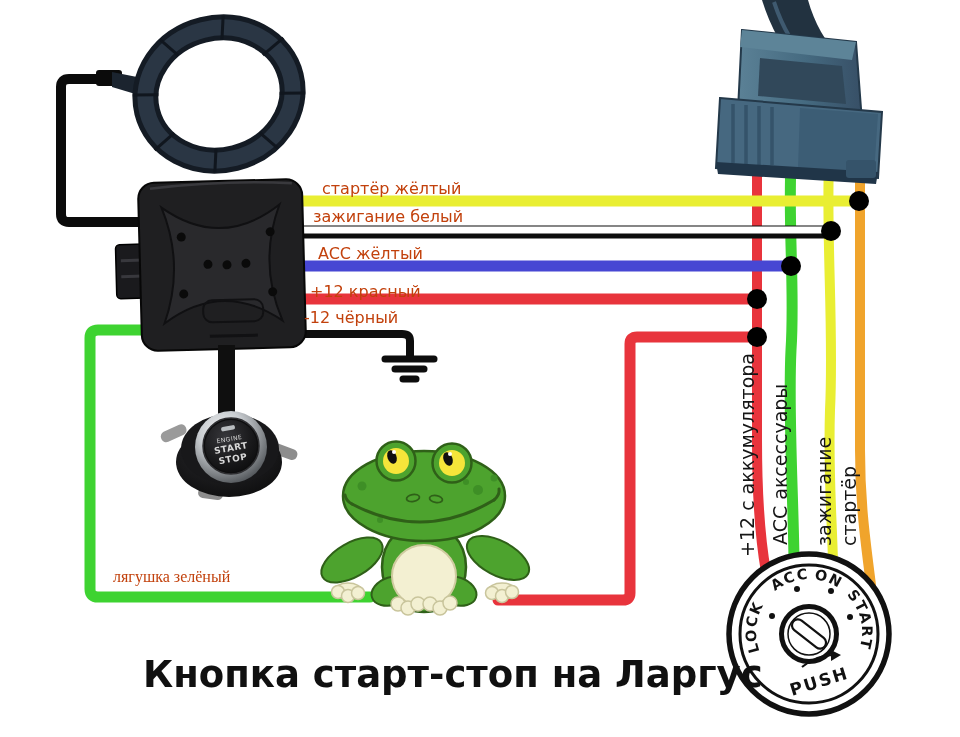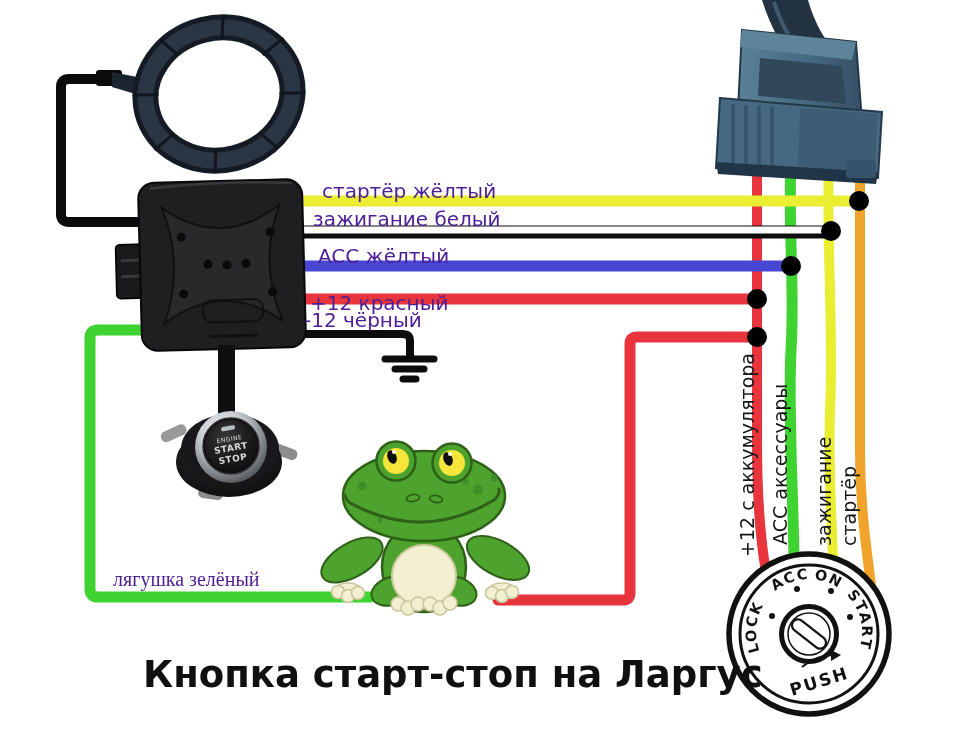--- a/index.html
+++ b/index.html
@@ -2,21 +2,21 @@
 <html><head>
 <meta charset="utf-8">
 <style>
   html,body{margin:0;padding:0;background:#ffffff;}
   .stage{
     position:relative;width:960px;height:737px;overflow:hidden;background:#ffffff;
     font-family:"DejaVu Sans","Liberation Sans",sans-serif;
   }
   .stage svg{position:absolute;left:0;top:0;}
   .wire-label{
-    position:absolute;font-size:20px;color:#4c1d95;white-space:nowrap;line-height:1.1;
+    position:absolute;font-size:16px;color:#c2410c;white-space:nowrap;line-height:1.1;
   }
   .vlbl{
     position:absolute;font-size:19px;color:#161616;white-space:nowrap;line-height:1.15;
     transform-origin:0 0;transform:rotate(-90deg);
   }
   .caption{
     position:absolute;left:143px;top:653px;font-size:37px;color:#101010;
     letter-spacing:0px;white-space:nowrap;font-weight:bold;
   }
 </style>
@@ -235,21 +235,21 @@
     </g>
     <path d="M802,667 Q817,655 833,655" stroke="#111111" stroke-width="2.2" fill="none"></path>
     <polygon points="831,650 841,655 831,661" fill="#111111"></polygon>
     <text x="821" y="687" text-anchor="middle" font-family="DejaVu Sans, sans-serif" font-size="17" font-weight="bold" letter-spacing="2" fill="#111111" transform="rotate(-17 821 687)">PUSH</text>
   </g>
 </svg>
 
 <div class="wire-label" style="left:322px;top:180px;">стартёр жёлтый</div>
 <div class="wire-label" style="left:313px;top:208px;">зажигание белый</div>
 <div class="wire-label" style="left:318px;top:245px;">ACC жёлтый</div>
-<div class="wire-label" style="left:310px;top:292px;">+12 красный</div>
+<div class="wire-label" style="left:310px;top:283px;">+12 красный</div>
 <div class="wire-label" style="left:304px;top:309px;">-12 чёрный</div>
 <div class="wire-label" style="left:113px;top:568px;font-family:Liberation Serif, serif;">лягушка зелёный</div>
 
 <div class="vlbl" style="left:737px;top:557px;">+12 с аккумулятора</div>
 <div class="vlbl" style="left:770px;top:545px;">ACC аксессуары</div>
 <div class="vlbl" style="left:814px;top:546px;">зажигание</div>
 <div class="vlbl" style="left:839px;top:546px;">стартёр</div>
 
 <div class="caption">Кнопка старт-стоп на Ларгус</div>
 

